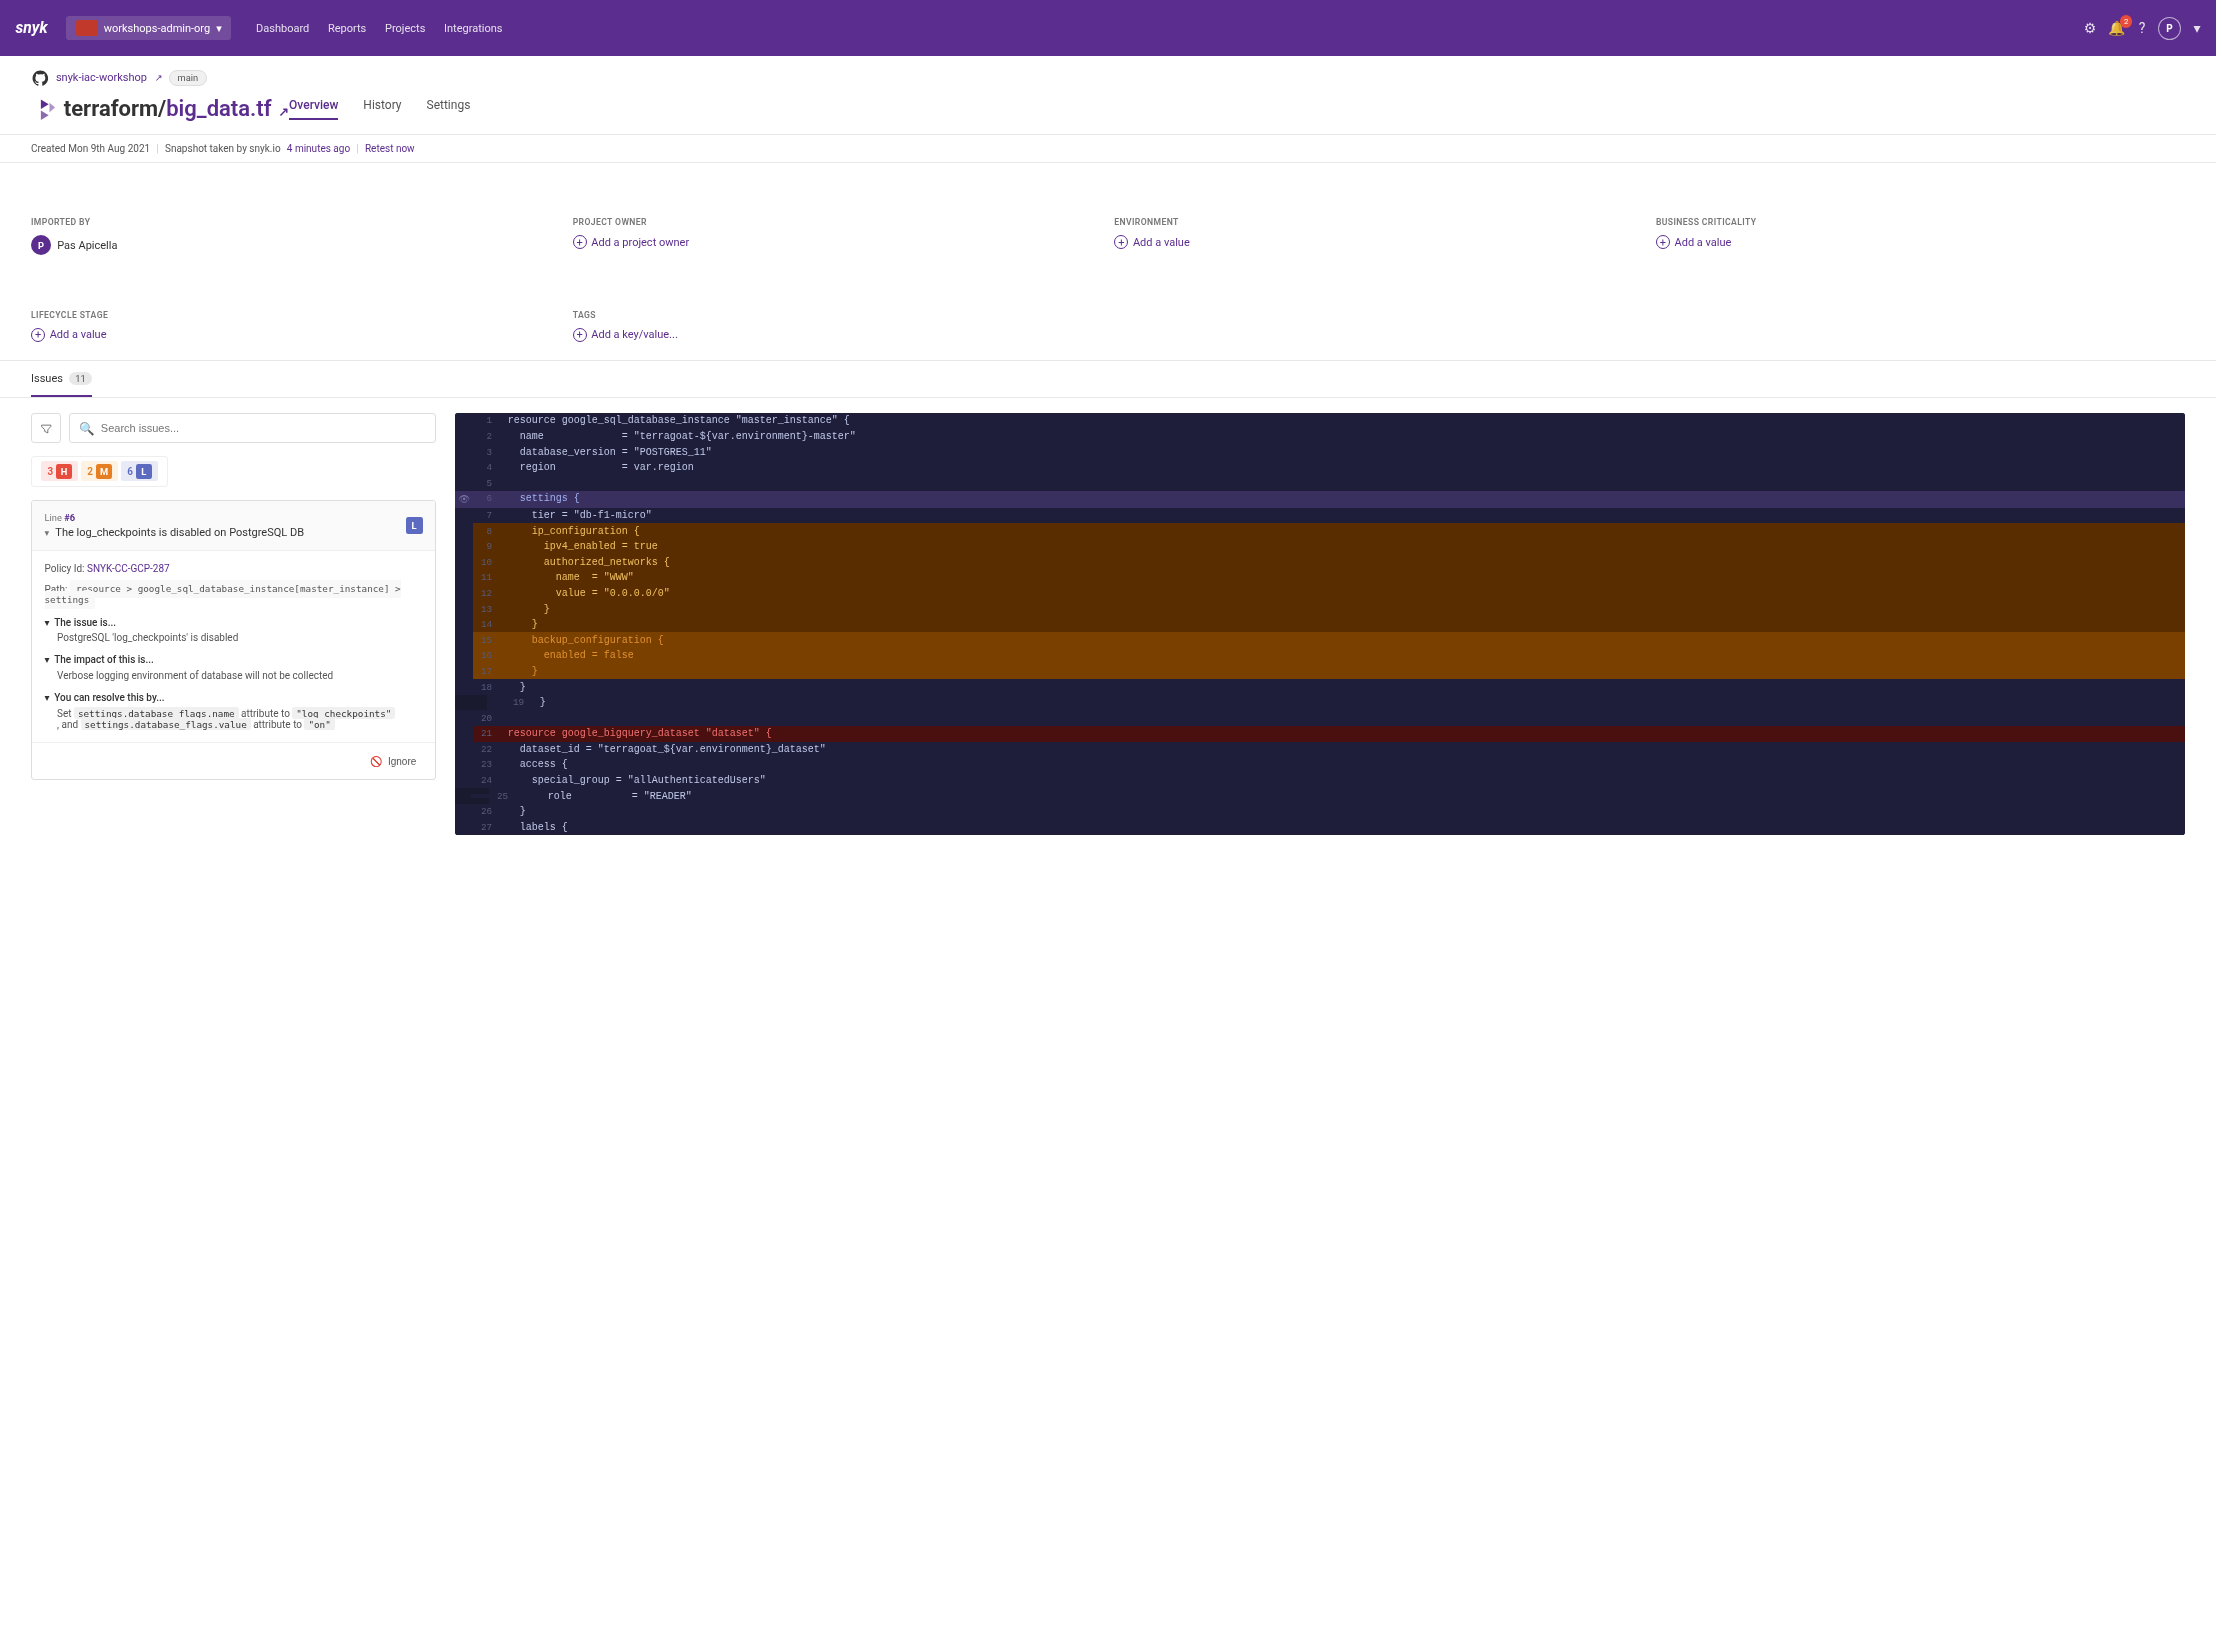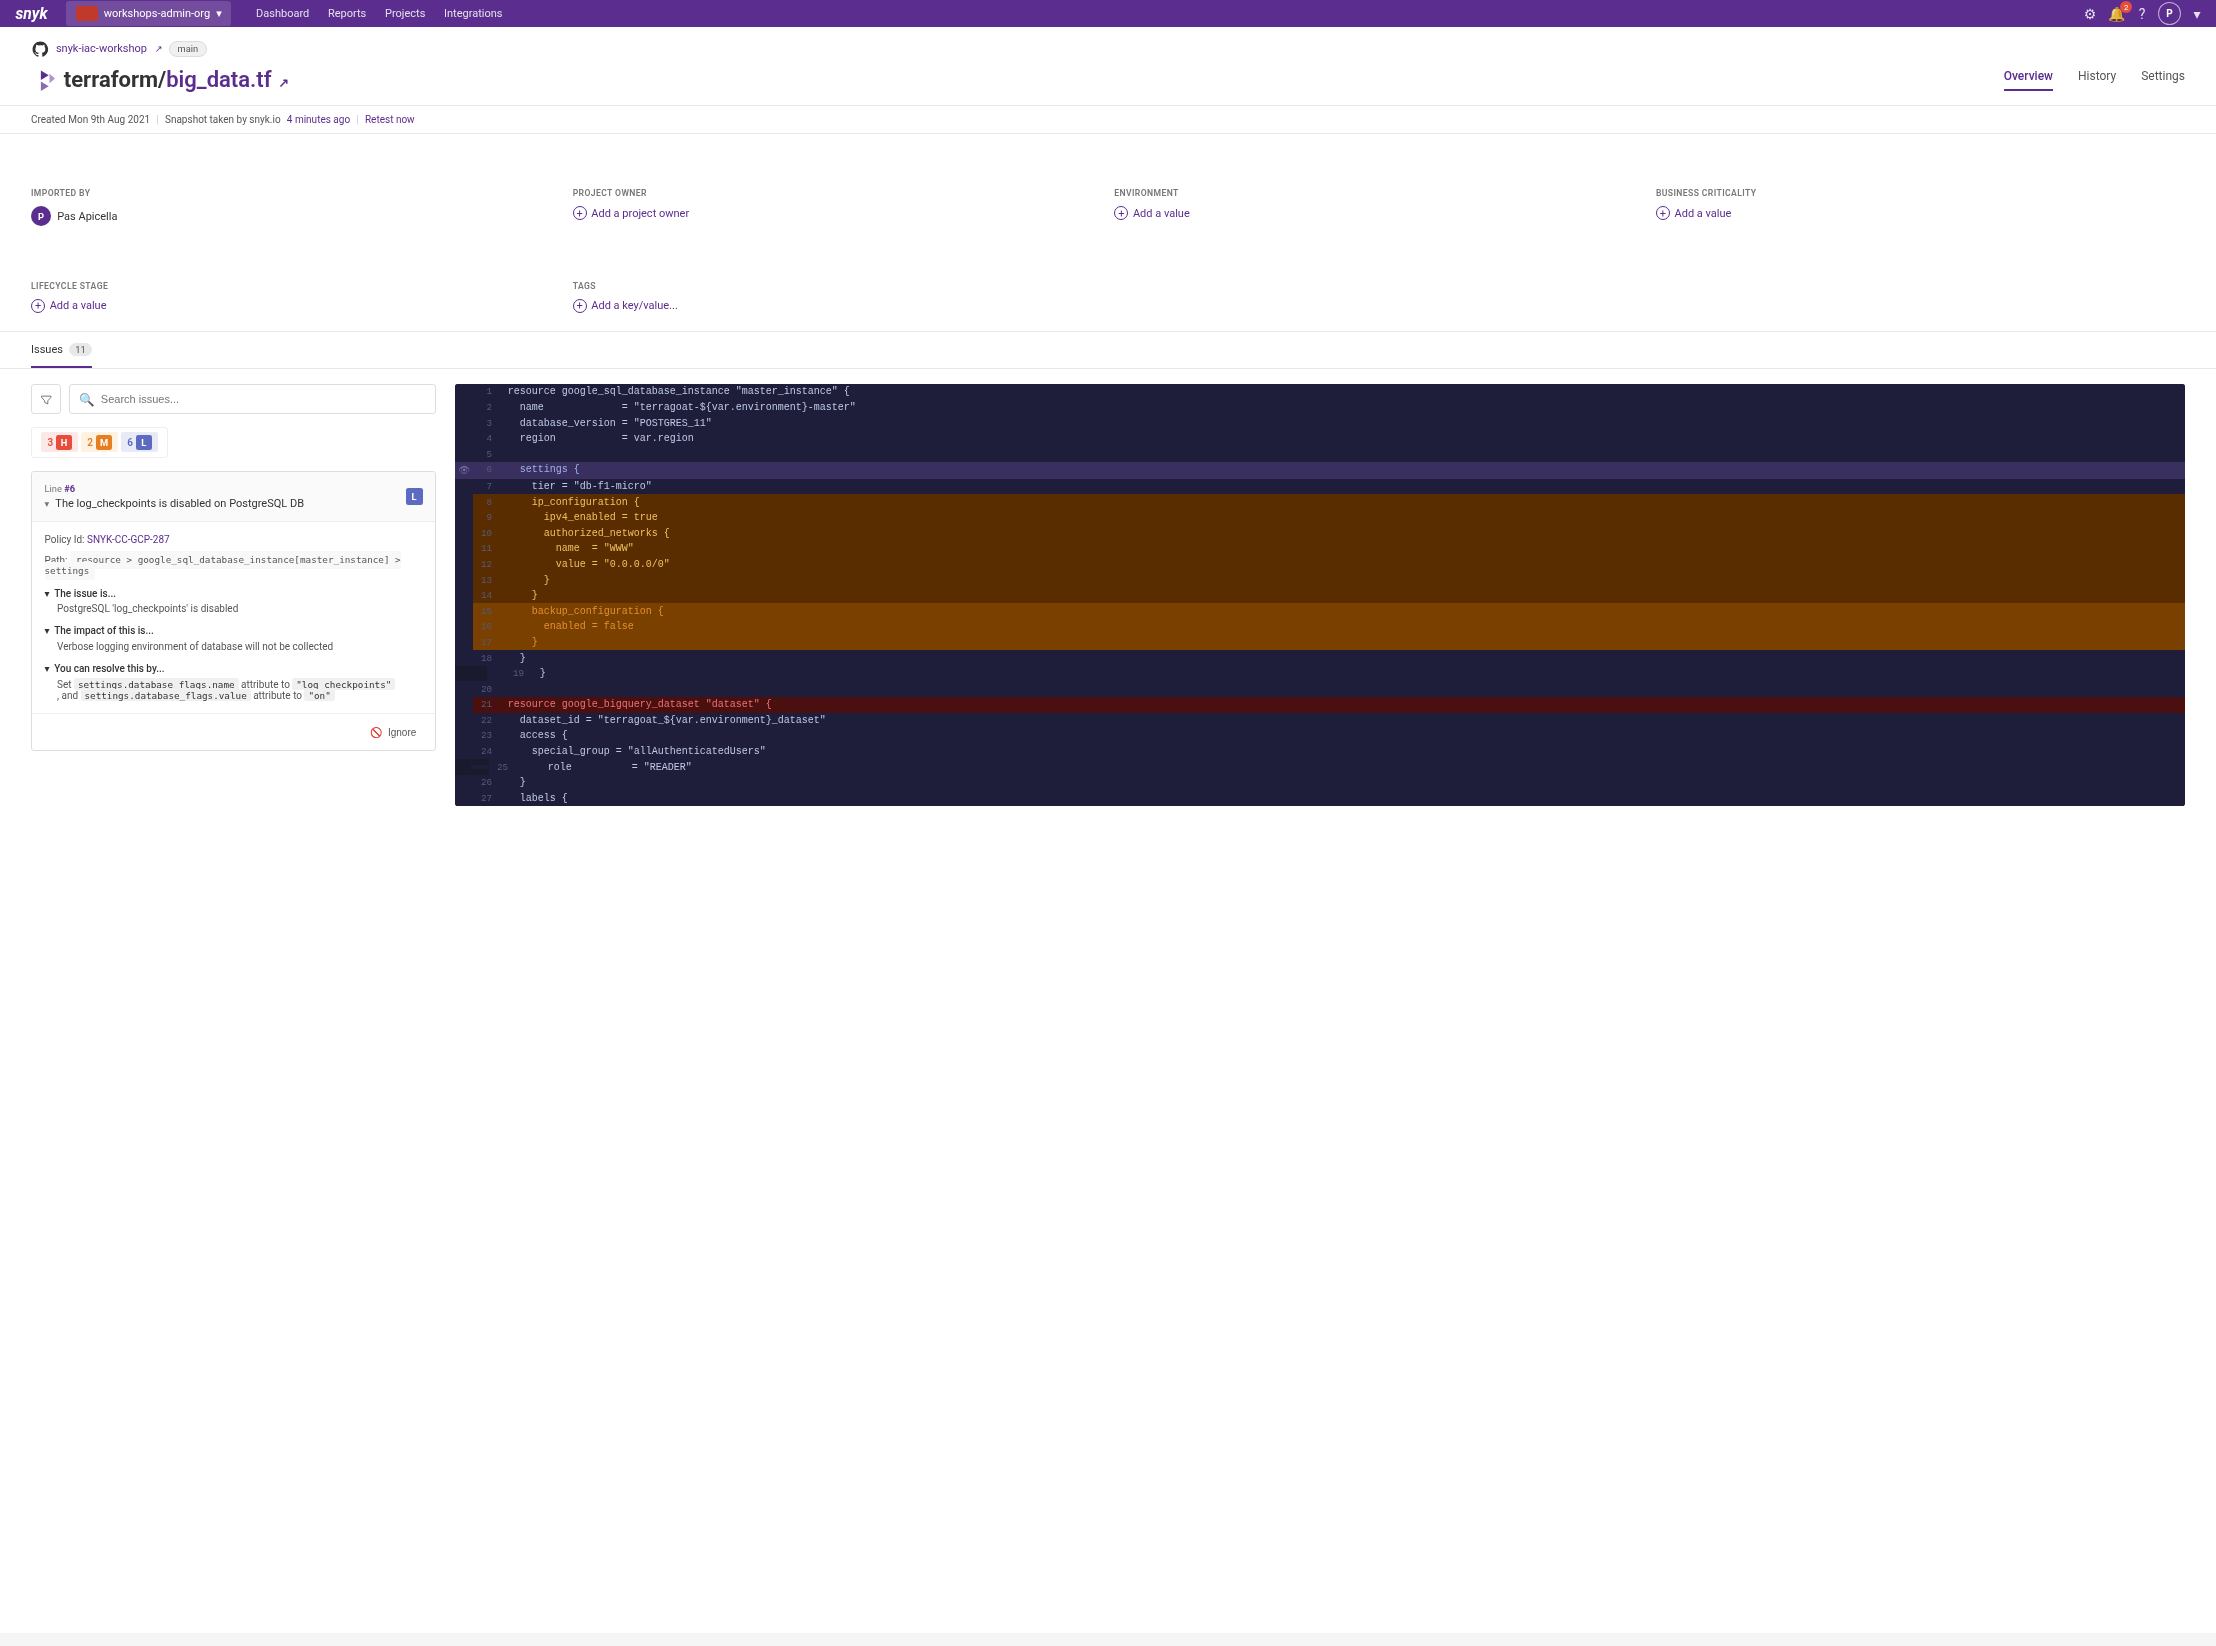--- a/index.html
+++ b/index.html
@@ -4,21 +4,21 @@
   <style>
     * { box-sizing: border-box; margin: 0; padding: 0; }
     body { font-family: -apple-system, BlinkMacSystemFont, 'Segoe UI', Roboto, sans-serif; font-size: 11px; background: #f5f5f5; color: #333; }
 
     
     .top-nav {
       background: #5b2d8e;
       display: flex;
       align-items: center;
       padding: 0 15.6px;
-      height: 27px;
+      height: 56px;
       gap: 18.7px;
     }
     .nav-logo { color: white; font-weight: bold; font-size: 15.6px; font-style: italic; }
     .nav-org-selector {
       display: flex; align-items: center; gap: 6.2px;
       background: rgba(255,255,255,0.15); border-radius: 3.1px;
       padding: 4.7px 9.3px; color: white; cursor: pointer;
     }
     .nav-org-icon { width: 22px; height: 15.6px; background: #c0392b; border-radius: 2.3px; display: inline-block; overflow:hidden; }
     .nav-org-icon-inner { width: 100%; height: 100%; background: linear-gradient(135deg, #e74c3c 50%, #c0392b 50%); }
@@ -52,21 +52,21 @@
     .breadcrumb-link { color: #5b2d8e; text-decoration: none; font-size: 11px; }
     .breadcrumb-badge {
       background: #f0f0f0; border: 0.8px solid #ddd; border-radius: 9.3px;
       padding: 1.6px 7.8px; font-size: 9.3px; color: #555;
     }
     .external-icon { font-size: 9.3px; color: #5b2d8e; margin-left: 1.6px; }
 
     
     .file-title-bar {
       padding: 3.1px 31px 12.5px;
-      display: flex; align-items: center; justify-content: space-between;
+      display: flex; align-items: center; 
     }
     .file-title-left { display: flex; align-items: center; gap: 7.8px; }
     .terraform-icon {
       width: 25px; height: 25px;
       display: flex; align-items: center; justify-content: center;
     }
     .terraform-icon svg { width: 22px; height: 22px; }
     .file-title-right { display: flex; gap: 25px; align-items: center; }
     .tab-item {
       font-size: 12px; color: #555; cursor: pointer; padding-bottom: 6.2px;

